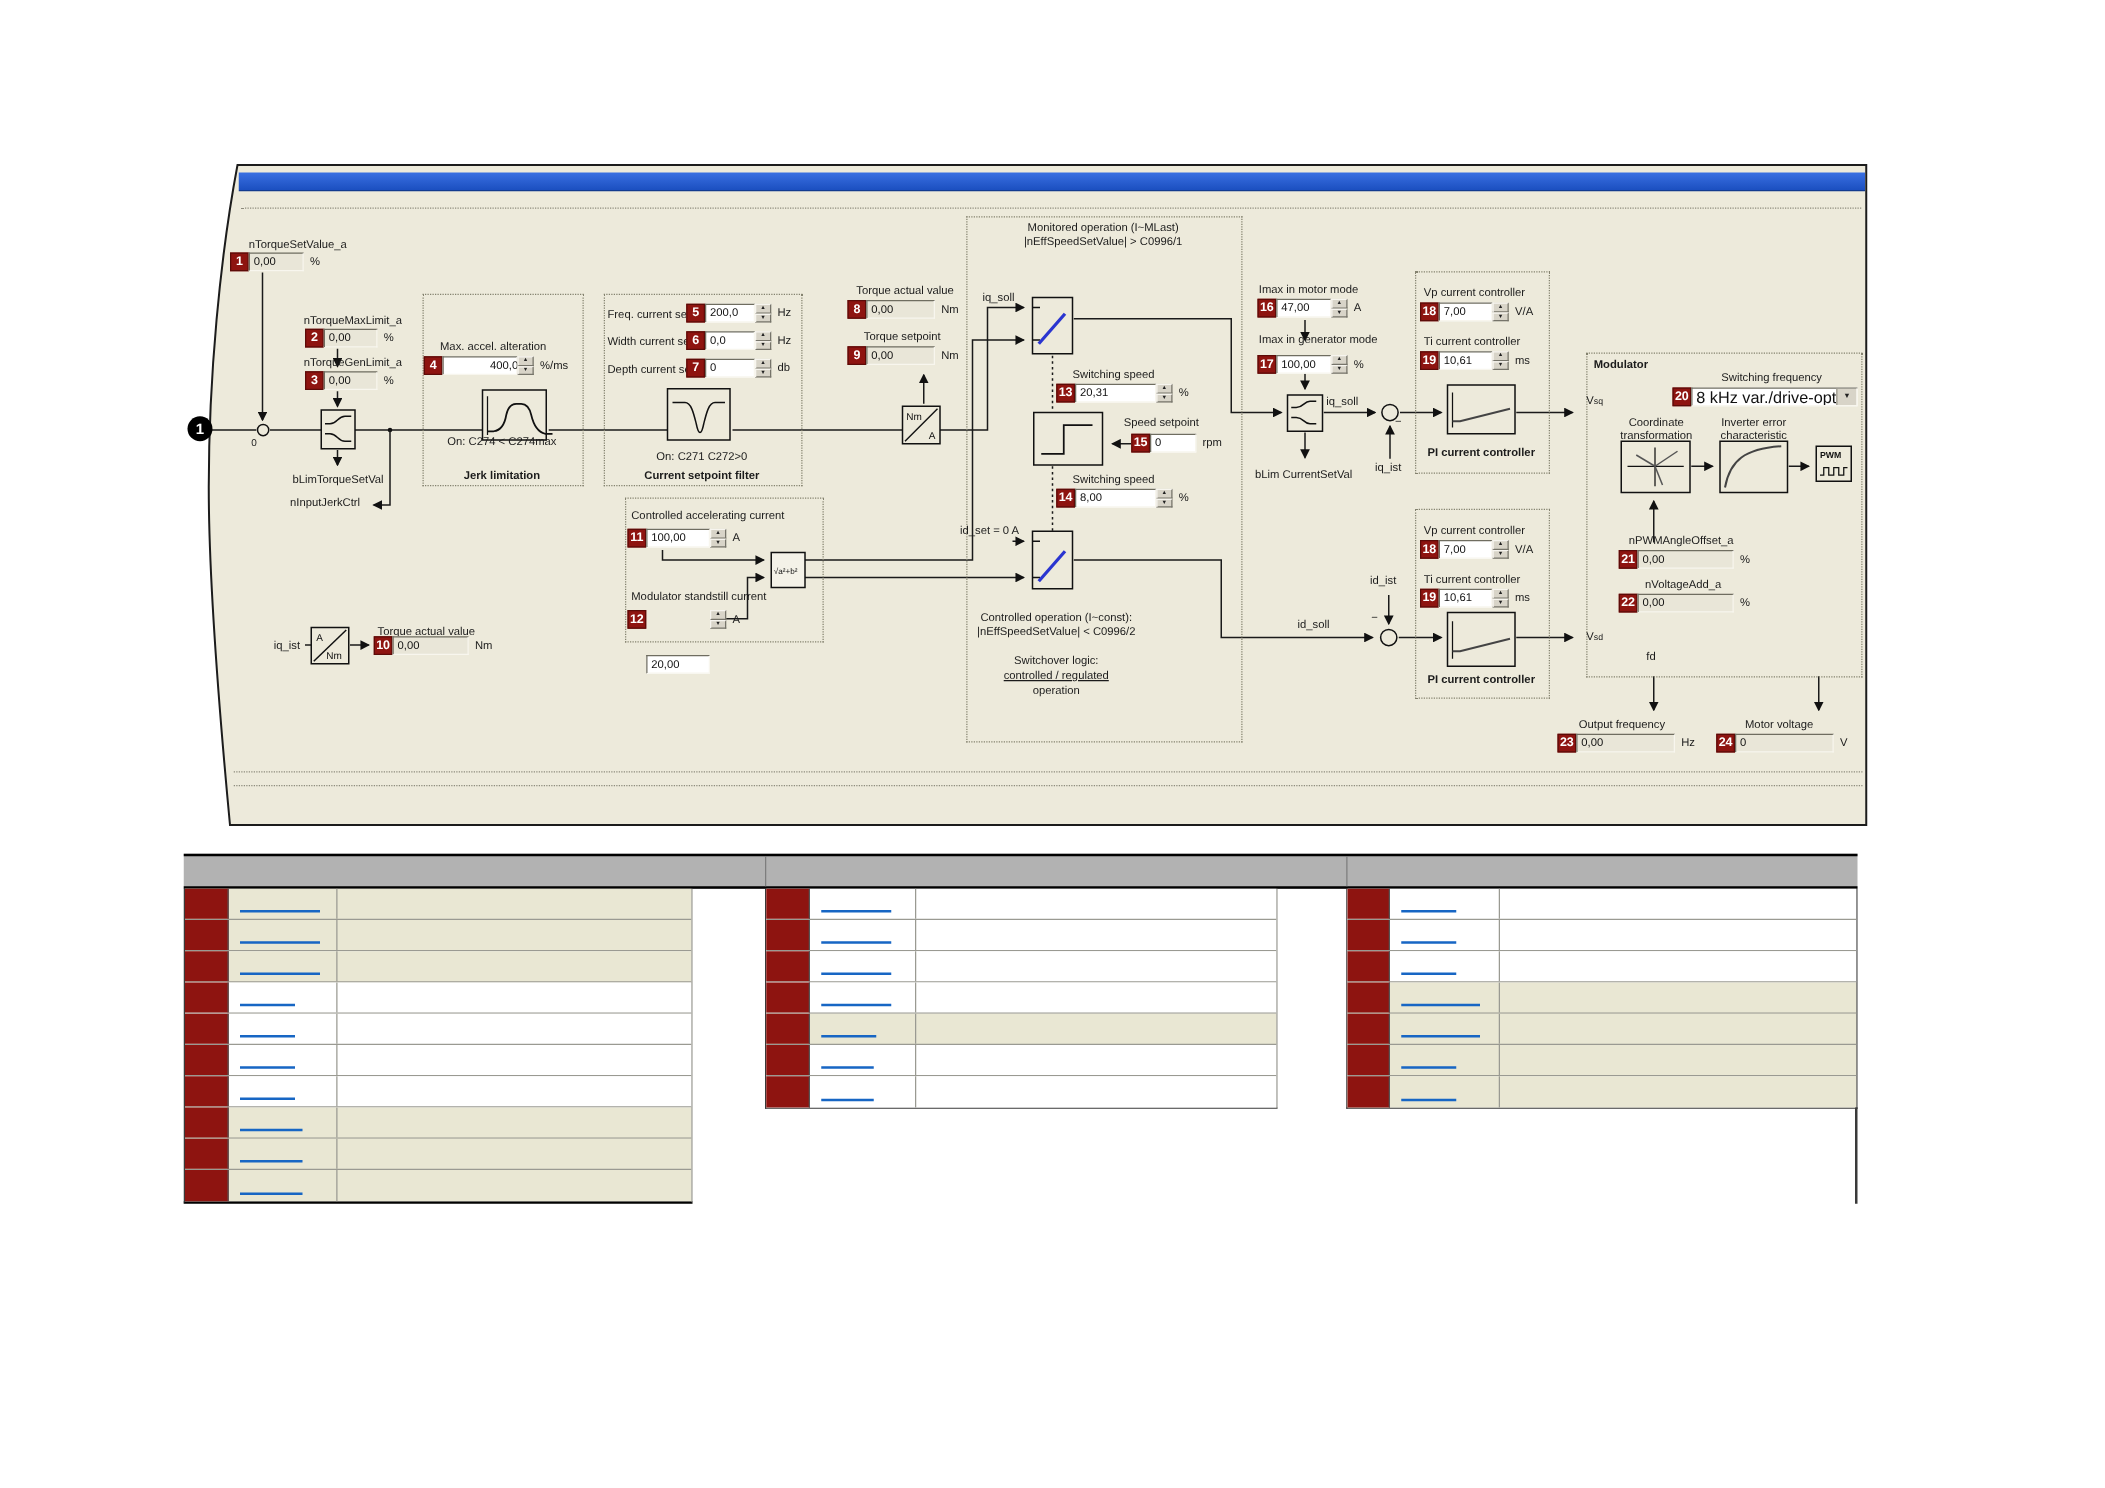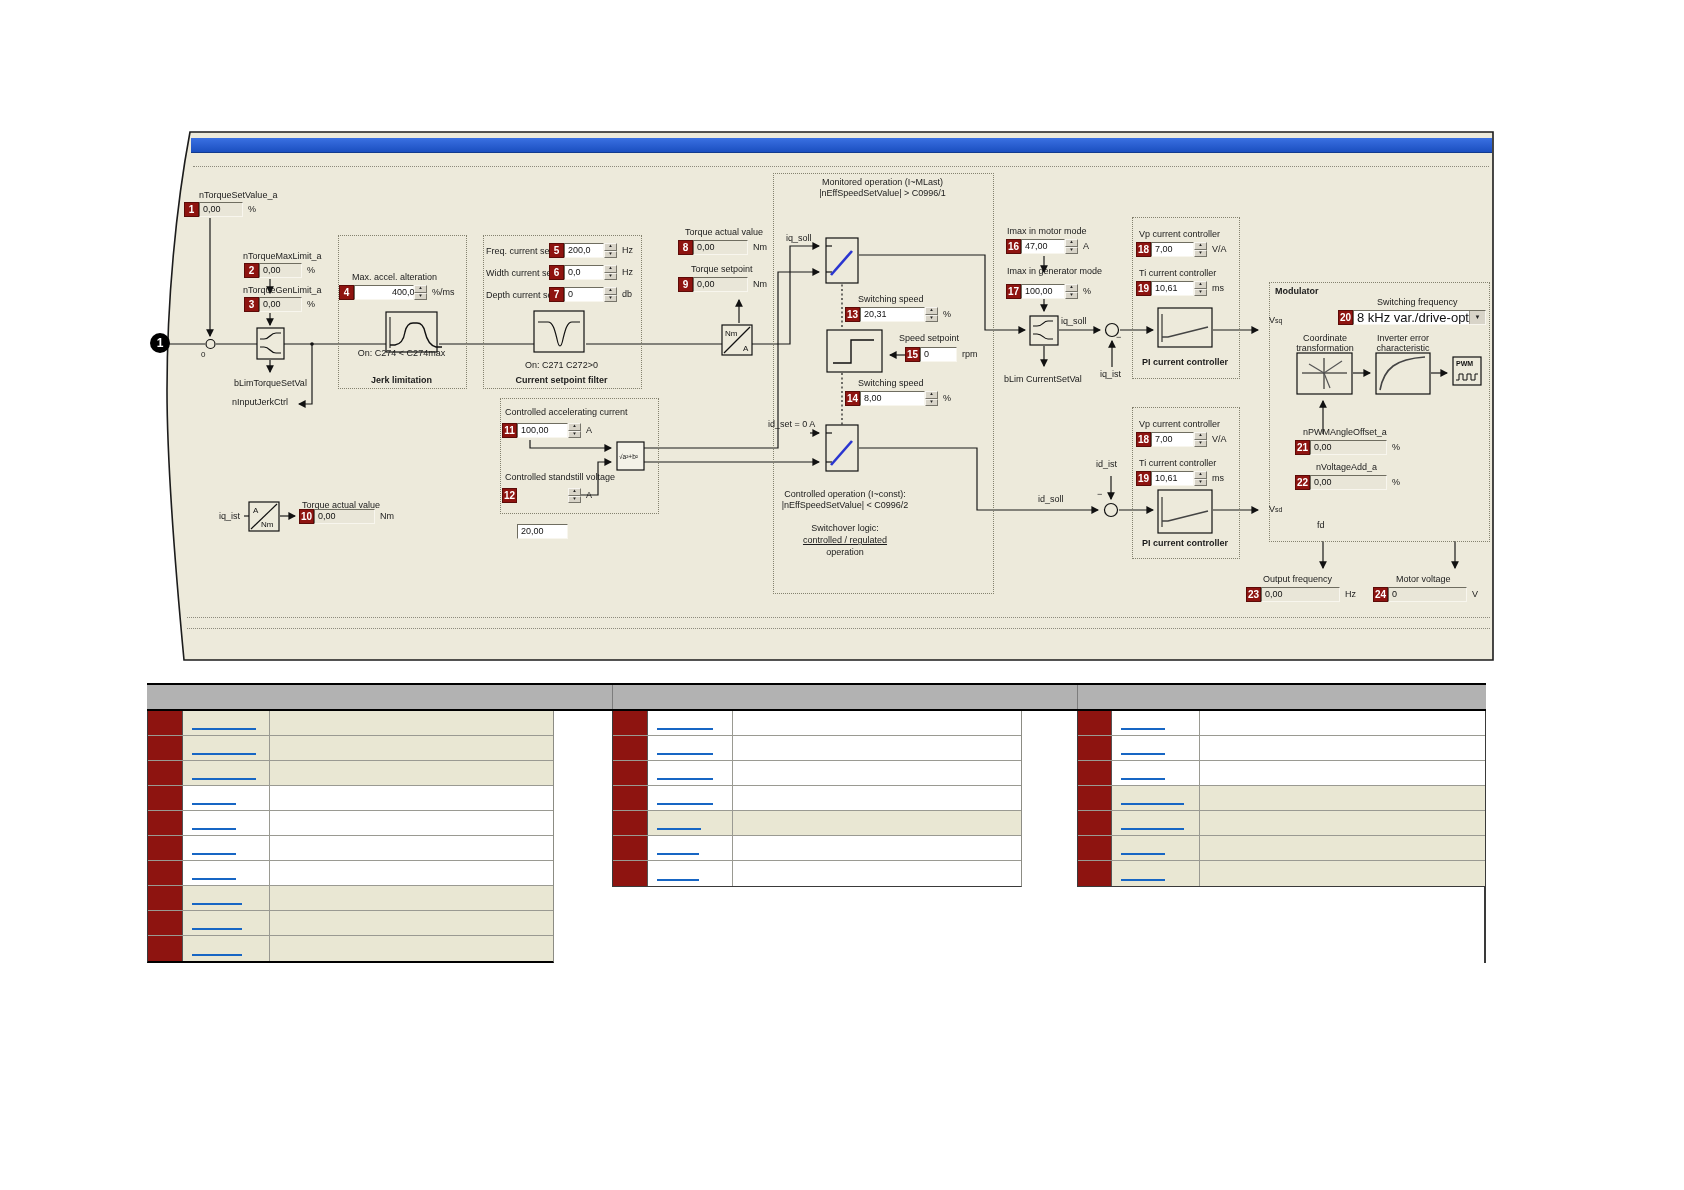--- a/index.html
+++ b/index.html
@@ -178,21 +178,21 @@
   <div class="lab" style="left:243px;top:251px;">nTorqueMaxLimit_a</div>
   <div class="lab" style="left:243px;top:285px;">nTorqueGenLimit_a</div>
   <div class="lab" style="left:352px;top:272px;">Max. accel. alteration</div>
   <div class="lab" style="left:486px;top:246px;">Freq. current setpoi..</div>
   <div class="lab" style="left:486px;top:268px;">Width current setpo..</div>
   <div class="lab" style="left:486px;top:290px;">Depth current setpo..</div>
   <div class="lab" style="left:685px;top:227px;">Torque actual value</div>
   <div class="lab" style="left:691px;top:264px;">Torque setpoint</div>
   <div class="lab" style="left:302px;top:500px;">Torque actual value</div>
   <div class="lab" style="left:505px;top:407px;">Controlled accelerating current</div>
-  <div class="lab" style="left:505px;top:472px;">Controlled standstill voltage</div>
+  <div class="lab" style="left:505px;top:472px;">Modulator standstill current</div>
   <div class="lab" style="left:858px;top:294px;">Switching speed</div>
   <div class="lab" style="left:858px;top:378px;">Switching speed</div>
   <div class="lab" style="left:899px;top:333px;">Speed setpoint</div>
   <div class="lab" style="left:1007px;top:226px;">Imax in motor mode</div>
   <div class="lab" style="left:1007px;top:266px;">Imax in generator mode</div>
   <div class="lab" style="left:1139px;top:229px;">Vp current controller</div>
   <div class="lab" style="left:1139px;top:268px;">Ti current controller</div>
   <div class="lab" style="left:1139px;top:419px;">Vp current controller</div>
   <div class="lab" style="left:1139px;top:458px;">Ti current controller</div>
   <div class="lab" style="left:1377px;top:297px;">Switching frequency</div>

